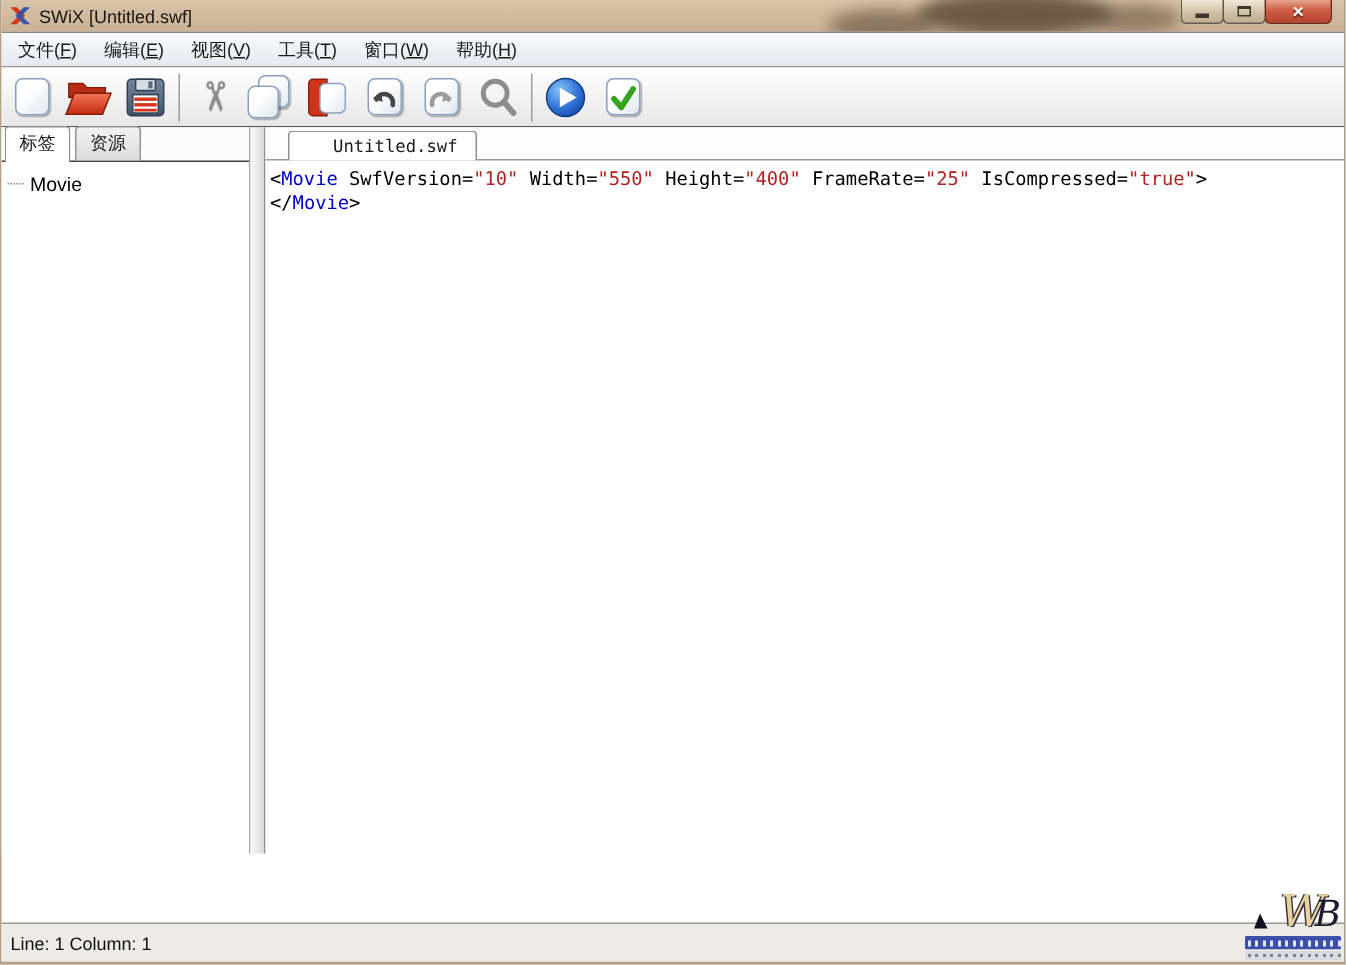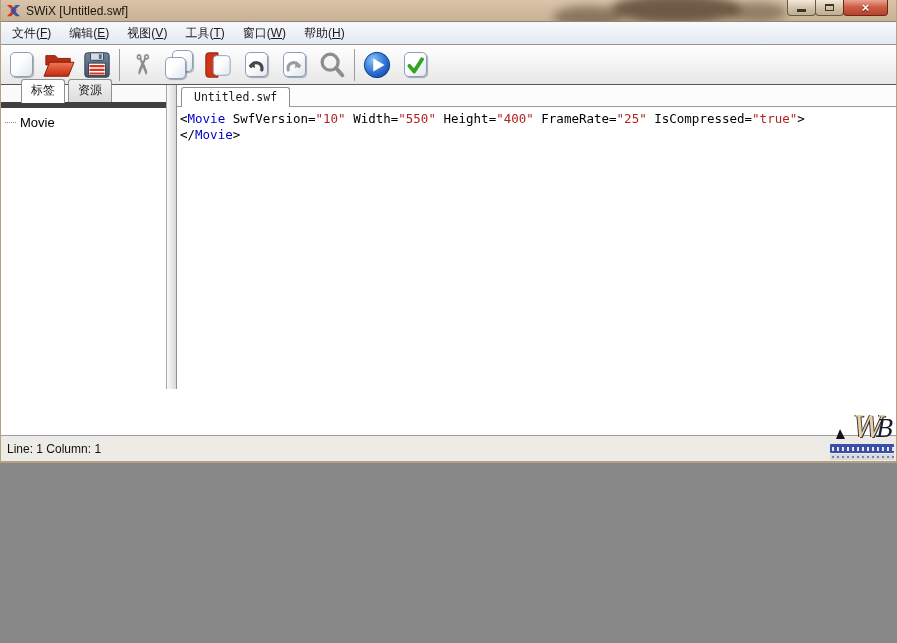--- a/index.html
+++ b/index.html
@@ -1,18 +1,18 @@
 <!DOCTYPE html>
 <html><head>
 <meta charset="utf-8">
 <style>
   * { margin:0; padding:0; box-sizing:border-box; }
   body { font-family:"Liberation Sans", sans-serif; background:#888; }
   .window {
-    width:897px; height:463px; position:relative; overflow:hidden;
+    width:897px; height:643px; position:relative; overflow:hidden;
     display:flex; flex-direction:column; background:#fff;
     border-left:1px solid #b4a184; border-right:1px solid #b4a184; border-bottom:2px solid #b4a184;
   }
 
   
   .titlebar {
     height:22px; flex:0 0 22px; position:relative;
     background:linear-gradient(#d9c4a9, #c9b195);
     display:flex; align-items:center; padding:0 5px;
     border-bottom:1px solid #8f8576;
@@ -68,37 +68,37 @@
   .copy-stack { position:relative; width:30px; height:30px; }
   .copy-stack .icon-page { position:absolute; width:21px; height:22px; }
   .copy-stack .p1 { left:7px; top:0; }
   .copy-stack .p2 { left:0; top:7px; }
   .cut-glyph { font-family:"DejaVu Sans", sans-serif; font-size:27px; color:#8d8d8d;
     display:inline-block; transform:rotate(90deg); text-shadow:0 0 1px #666; line-height:1; }
 
   
   .main { flex:1 1 auto; display:flex; min-height:0; background:#fff; }
   .sidebar { width:166px; flex:0 0 166px; background:#fff; border-right:1px solid #a6a6a6; display:flex; flex-direction:column; }
-  .side-tabs { display:flex; align-items:flex-end; height:23px; padding:2px 2px 0 20px; border-bottom:6px solid #404040; background:#fbfbfb; }
+  .side-tabs { display:flex; align-items:flex-end; height:23px; padding:2px 2px 0 2px; border-bottom:1px solid #404040; background:#fbfbfb; }
   .tab {
     font-size:12px; padding:2px 9px 3px 9px; border:1px solid #8f8f8f; border-bottom:none;
     border-radius:3px 3px 0 0; background:linear-gradient(#f2f2f2,#dcdcdc);
     color:#1a1a1a; position:relative; cursor:default; white-space:nowrap;
   }
   .tab.active { background:#ffffff; z-index:2; margin-bottom:-1px; padding-bottom:4px; }
   .tab.inactive { margin-left:3px; }
   .tree { flex:1; padding:7px 4px; overflow:hidden; }
   .tree-item { display:flex; align-items:center; font-size:13px; color:#000; cursor:default; }
   .tree-connector { width:11px; height:0; border-top:1px dotted #8a8a8a; margin-right:4px; flex:0 0 11px; }
 
   .splitter { width:10px; flex:0 0 10px; background:linear-gradient(90deg,#fafafa,#d9d9d9); border-right:1px solid #8f8f8f; cursor:col-resize; }
 
   .editor { flex:1 1 auto; display:flex; flex-direction:column; background:#fff; min-width:0; }
   .editor-tabs { display:flex; align-items:flex-end; height:22px; padding:2px 0 0 4px; border-bottom:1px solid #9a9a9a; background:#fcfcfc; }
-  .editor-tabs .tab { font-family:"DejaVu Sans Mono", monospace; font-size:11.5px; padding:2px 12px 3px 12px; }
+  .editor-tabs .tab { font-family:"DejaVu Sans Mono", monospace; font-size:11.5px; padding:2px 12px 3px 29px;margin-left:11px; }
   .code-area { flex:1; padding:4px 3px; font-family:"DejaVu Sans Mono", monospace; font-size:12.5px; line-height:16px; white-space:pre; cursor:text; }
   .tok-tag   { color:var(--tok-tag,#0000cc); }
   .tok-value { color:var(--tok-value,#b22222); }
   .tok-attr, .tok-punct { color:var(--tok-text,#000); }
 
   
   .statusbar {
     height:26px; flex:0 0 26px; background:#edebe5; border-top:1px solid #9c9c9c;
     display:flex; align-items:center; padding:0 6px; font-size:12px; color:#111;margin-top:46px;
   }

